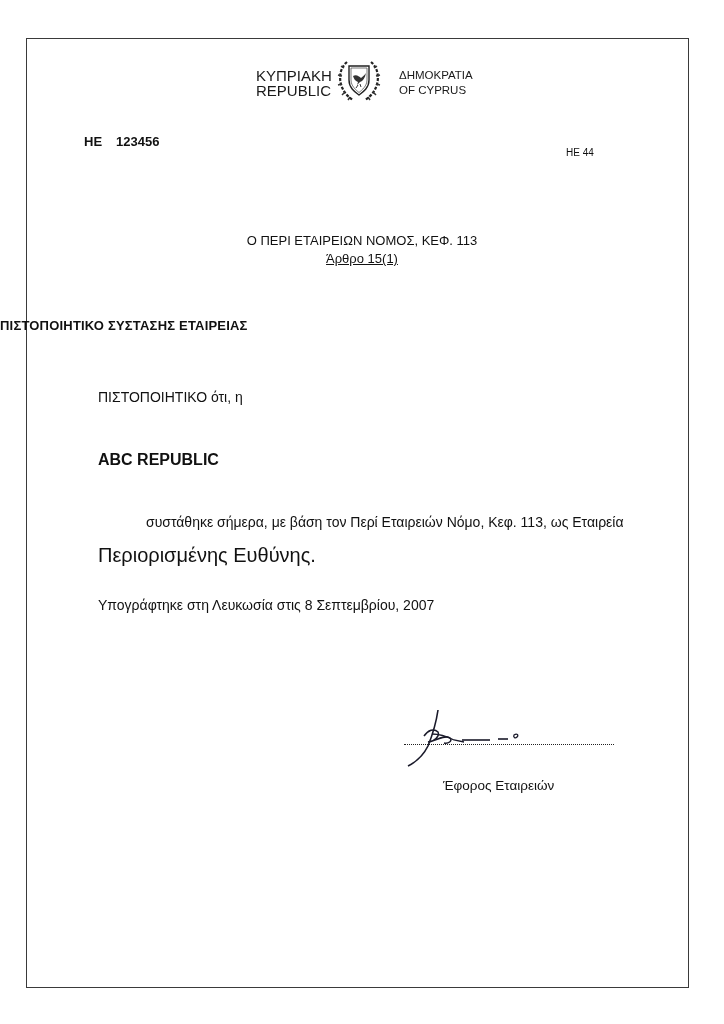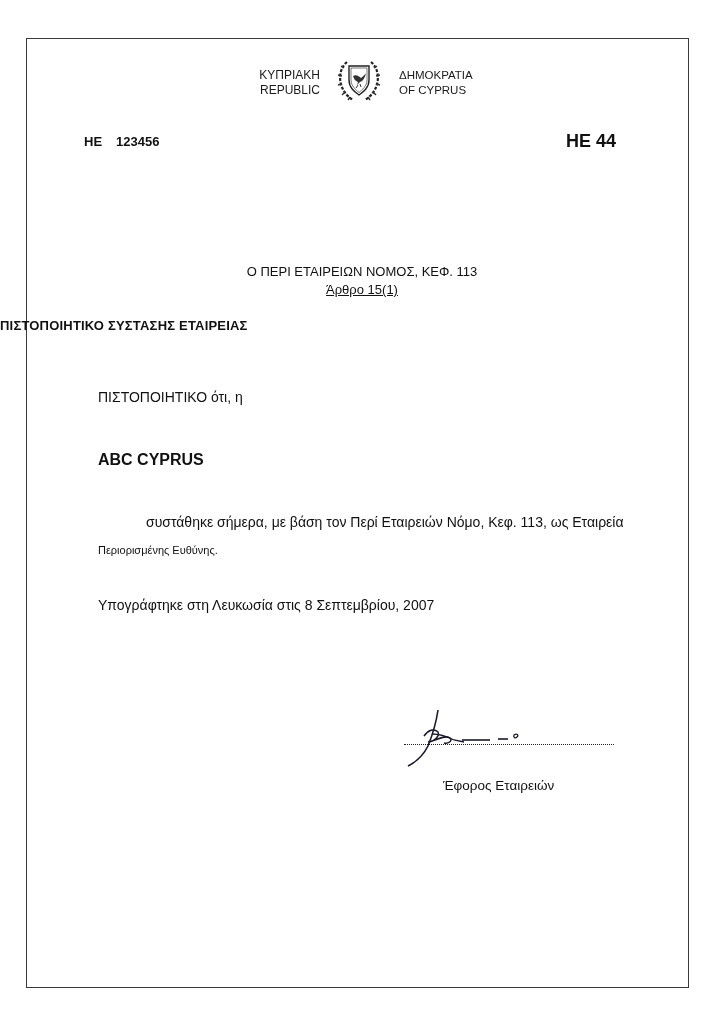--- a/index.html
+++ b/index.html
@@ -1,33 +1,33 @@
 <!DOCTYPE html>
 <html><head>
 <meta charset="utf-8">
 <style>
   html, body { margin:0; padding:0; background:#ffffff; }
   body { width:724px; height:1024px; position:relative; overflow:hidden;
          font-family:"Liberation Sans", "DejaVu Sans", sans-serif; color:#111; }
   .frame { position:absolute; left:26px; top:38px; width:663px; height:950px;
            border:1.5px solid #3a3a3a; box-sizing:border-box; }
   .abs { position:absolute; white-space:nowrap; }
-  .hdr-l { left:256px; top:68px; font-size:12px; line-height:15px; text-align:right; width:64px; color:#1a1a1a; }
+  .hdr-l { left:256px; top:68px; font-size:15px; line-height:15px; text-align:right; width:64px; color:#1a1a1a; }
   .hdr-r { left:399px; top:68px; font-size:11.5px; line-height:15px; color:#1a1a1a; }
   .emblem { left:333px; top:54px; width:52px; height:52px; }
   .reg-no { left:84px; top:134px; font-size:13px; font-weight:bold; }
   .reg-no .sp { display:inline-block; width:14px; }
-  .form-no { left:566px; top:131px; font-size:18px; font-weight:bold; }
-  .law { left:0; width:724px; top:232px; text-align:center; font-size:13px; line-height:18px;margin-top:31px; }
+  .form-no { left:566px; top:147px; font-size:10px; font-weight:normal; }
+  .law { left:0; width:724px; top:232px; text-align:center; font-size:13px; line-height:18px; }
   .law .art { text-decoration:underline; display:block; }
   .title { left:0; width:724px; top:318px; font-size:13px; font-weight:bold; letter-spacing:0.2px; }
   .cert { left:98px; top:389px; font-size:14px; }
   .company { left:98px; top:451px; font-size:16px; font-weight:bold; }
   .body1 { left:98px; top:514px; font-size:14px;margin-left:48px; }
-  .body2 { left:98px; top:544px; font-size:11px; }
+  .body2 { left:98px; top:544px; font-size:20px; }
   .signed { left:98px; top:597px; font-size:14px; }
   .dots { left:404px; top:738px; width:210px; border-bottom:1.5px dotted #222; height:6px; }
   .registrar { left:443px; top:750px; font-size:13.5px;margin-top:28px; }
   .sig { left:398px; top:706px; width:160px; height:64px; }
 </style>
 </head>
 <body>
 
 <div class="frame"></div>
 
@@ -67,21 +67,21 @@
   <div>Ο ΠΕΡΙ ΕΤΑΙΡΕΙΩΝ ΝΟΜΟΣ, ΚΕΦ. 113</div>
   <span class="art">Άρθρο 15(1)</span>
 </div>
 
 <div class="abs title">ΠΙΣΤΟΠΟΙΗΤΙΚΟ ΣΥΣΤΑΣΗΣ ΕΤΑΙΡΕΙΑΣ</div>
 
 <div class="abs cert">
   <span>ΠΙΣΤΟΠΟΙΗΤΙΚΟ</span><span> ότι, η</span>
 </div>
 
-<div class="abs company">ABC CYPRUS</div>
+<div class="abs company">ABC REPUBLIC</div>
 
 <div class="abs body1">συστάθηκε σήμερα, με βάση τον Περί Εταιρειών Νόμο, Κεφ. 113, ως Εταιρεία</div>
 <div class="abs body2">Περιορισμένης Ευθύνης.</div>
 
 <div class="abs signed">Υπογράφτηκε στη Λευκωσία στις 8 Σεπτεμβρίου, 2007</div>
 
 <div class="abs dots"></div>
 
 <div class="abs sig">
   <svg width="160" height="64" viewBox="0 0 160 64">

